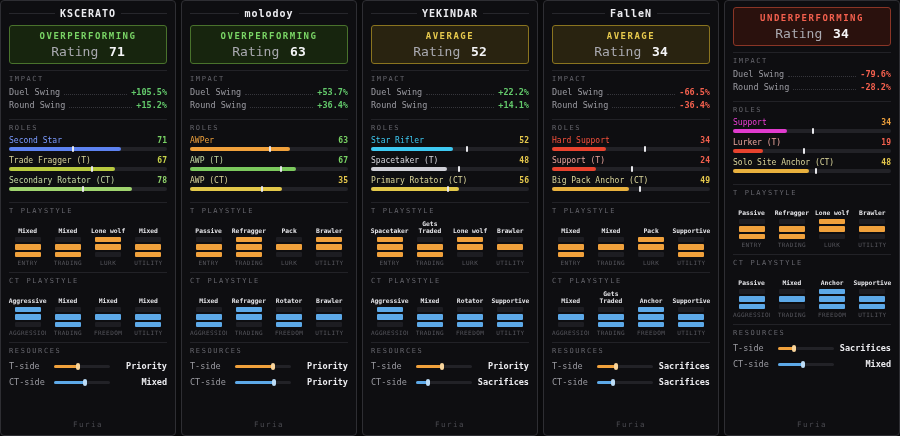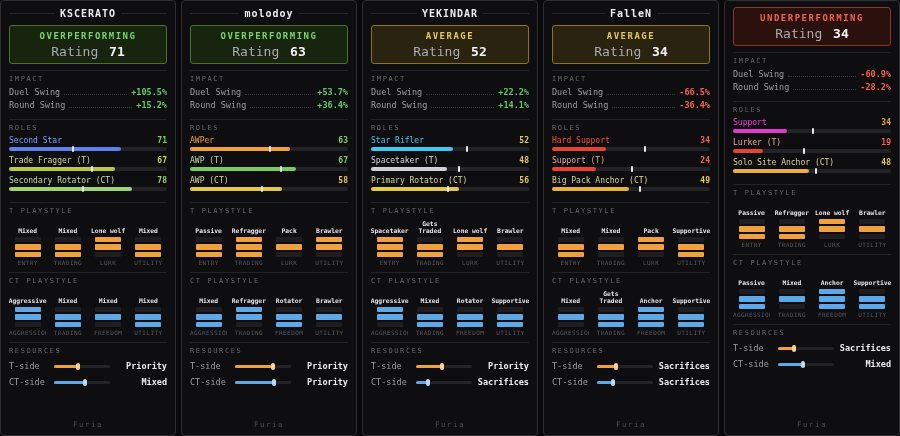--- a/index.html
+++ b/index.html
@@ -291,21 +291,21 @@
         </div>
         <div class="role-bar">
           <div class="role-fill" style="width: 67%; background: rgb(124, 201, 94);"></div>
           <div class="role-marker" style="left: 57%;"></div>
         </div>
       </div>
 
       <div class="role">
         <div class="role-head">
           <span class="role-label" style="color: rgb(217, 212, 154);">AWP (CT)</span>
-          <span class="role-value" style="color: rgb(230, 201, 77);">58</span>
+          <span class="role-value" style="color: rgb(230, 201, 77);">35</span>
         </div>
         <div class="role-bar">
           <div class="role-fill" style="width: 58%; background: rgb(227, 200, 74);"></div>
           <div class="role-marker" style="left: 45%;"></div>
         </div>
       </div>
     </div>
 
     <div class="section">
       <div class="section-title">T PLAYSTYLE</div>
@@ -771,21 +771,21 @@
         <span class="rating-label">Rating</span>
         <span class="rating-value">34</span>
       </div>
     </div>
 
     <div class="section">
       <div class="section-title">IMPACT</div>
       <div class="irow">
         <span class="ilbl">Duel Swing</span>
         <span class="leader"></span>
-        <span class="ival" style="color: rgb(244, 96, 78);">-60.9%</span>
+        <span class="ival" style="color: rgb(244, 96, 78);">-79.6%</span>
       </div>
       <div class="irow">
         <span class="ilbl">Round Swing</span>
         <span class="leader"></span>
         <span class="ival" style="color: rgb(244, 96, 78);">-28.2%</span>
       </div>
     </div>
 
     <div class="section">
       <div class="section-title">ROLES</div>

